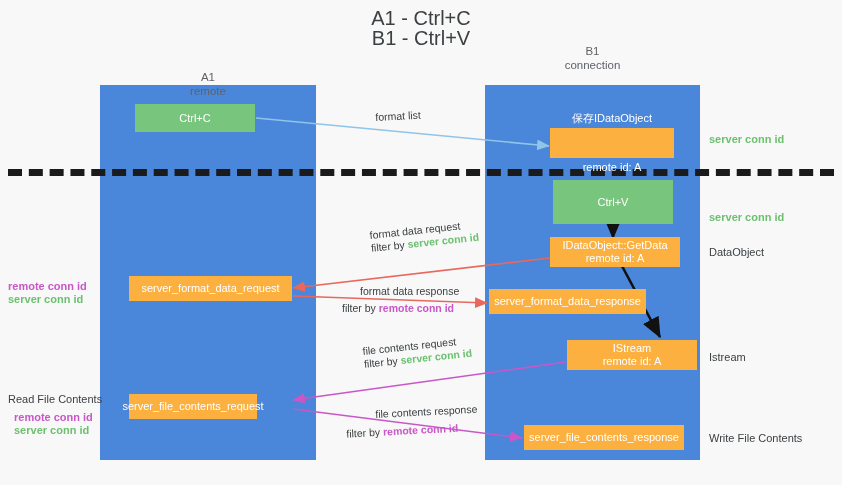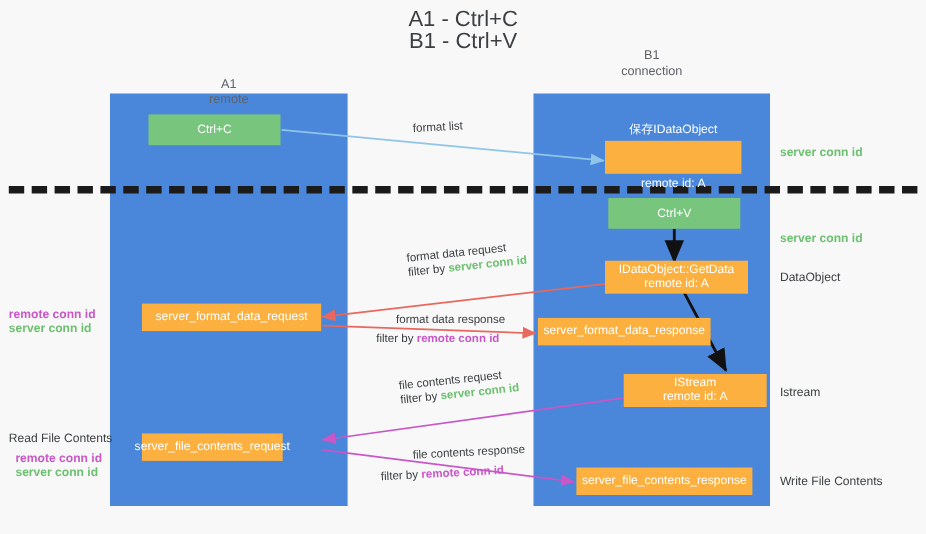--- a/index.html
+++ b/index.html
@@ -116,21 +116,21 @@
 
   <div class="box green" style="left:135px;top:104px;width:120px;height:28px;">
     <span>Ctrl+C</span>
   </div>
 
   <div class="box orange" style="left:550px;top:128px;width:124px;height:30px;gap:36px;">
     <span>保存IDataObject</span>
     <span class="l2">remote id: A</span>
   </div>
 
-  <div class="box green" style="left:553px;top:180px;width:120px;height:28px;align-items:center;">
+  <div class="box green" style="left:553px;top:180px;width:120px;height:44px;align-items:center;">
     <span>Ctrl+V</span>
   </div>
 
   <div class="box orange" style="left:550px;top:237px;width:130px;height:30px;">
     <span>IDataObject::GetData</span>
     <span class="l2">remote id: A</span>
   </div>
 
   <div class="box orange" style="left:567px;top:340px;width:130px;height:30px;">
     <span>IStream</span>

